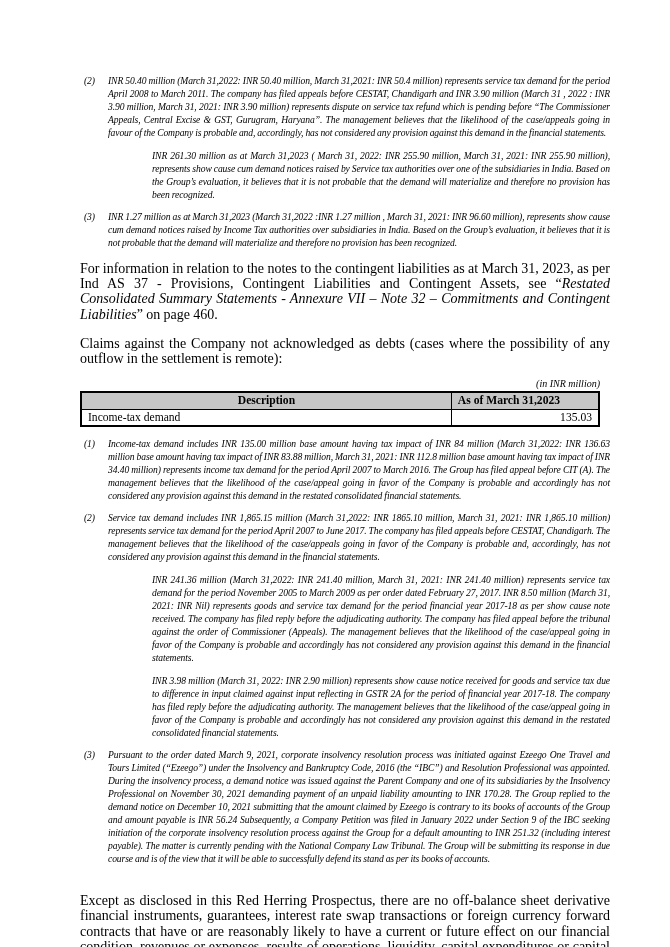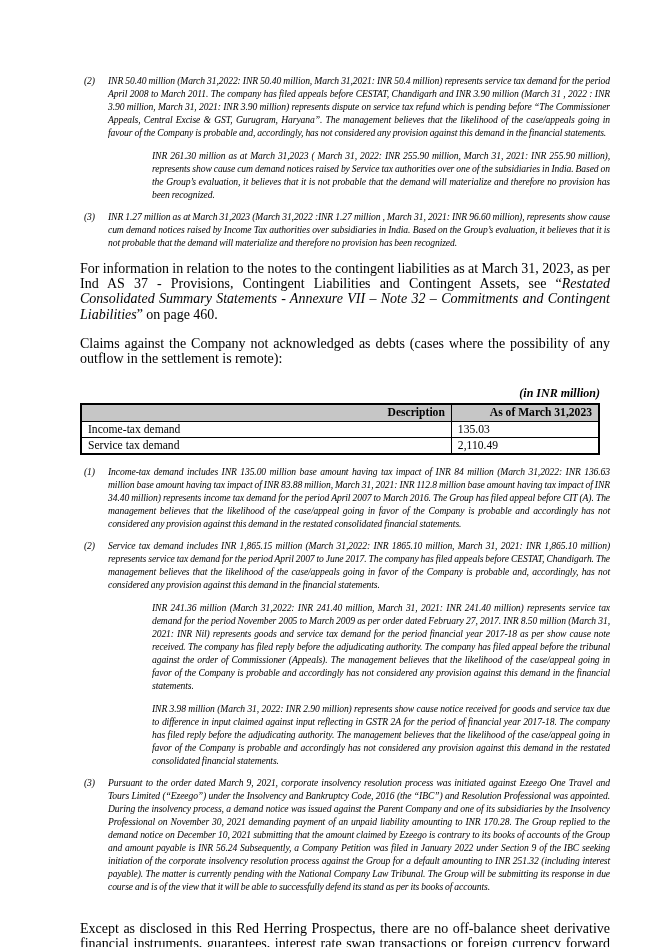--- a/index.html
+++ b/index.html
@@ -19,31 +19,31 @@
   .note-para { margin:0; }
   .note-para + .note-para { margin-top:10px;margin-left:44px; }
 
   
   .body-para { font-size:14px; line-height:15.2px; text-align:justify;
                margin:0; word-spacing:-0.2px; }
   .info-para { margin-top:12px; }
   .italic-ref { font-style:italic; }
   .claims-heading { margin-top:14px; font-weight:normal; }
 
-  .unit-note { margin-top:20px; padding-right:10px; font-size:12px;
-               font-weight:bold; font-style:italic; text-align:right; }
+  .unit-note { margin-top:12px; padding-right:10px; font-size:10px;
+               font-weight:normal; font-style:italic; text-align:right; }
 
   .claims-table { width:calc(100% - 10px); border-collapse:collapse;
                   margin-top:2px; border:2px solid #000; font-size:11.6px; }
   .claims-table th, .claims-table td { border:1px solid #000; padding:1px 6px; }
   .claims-table th { background:var(--header-bg, #c6c6c6); line-height:14px; }
-  .th-desc { text-align:right; }
-  .th-val  { text-align:right; }
+  .th-desc { text-align:center; }
+  .th-val  { text-align:left; }
   .td-desc { text-align:left; line-height:13px;margin-top:32px; }
-  .td-val  { text-align:left; line-height:13px;margin-top:40px; }
+  .td-val  { text-align:right; line-height:13px;margin-top:40px; }
 
   .footnotes { margin-top:10px; }
 
   .closing-para { margin-top:28px; }
   .section-heading { margin-top:28px; font-weight:bold; font-size:12.2px;
                      letter-spacing:0.2px; text-align:left; }
 </style>
 </head>
 <body>
 
@@ -75,24 +75,20 @@
         <tr>
           <th class="th-desc" style="width:71.5%">Description</th>
           <th class="th-val" style="width:28.5%">As of March 31,2023</th>
         </tr>
       </thead>
       <tbody>
         <tr>
           <td class="td-desc">Income-tax demand</td>
           <td class="td-val">135.03</td>
         </tr>
-        <tr>
-          <td class="td-desc">Service tax demand</td>
-          <td class="td-val">2,110.49</td>
-        </tr>
       </tbody>
     </table>
 
     <div class="notes footnotes">
       <div class="note-item">
         <span class="note-marker">(1)</span>
         <p class="note-para">Income-tax demand includes INR 135.00 million base amount having tax impact of INR 84 million (March 31,2022: INR 136.63 million base amount having tax impact of INR 83.88 million, March 31, 2021: INR 112.8 million base amount having tax impact of INR 34.40 million) represents income tax demand for the period April 2007 to March 2016. The Group has filed appeal before CIT (A). The management believes that the likelihood of the case/appeal going in favor of the Company is probable and accordingly has not considered any provision against this demand in the restated consolidated financial statements.</p>
       </div>
       <div class="note-item">
         <span class="note-marker">(2)</span>

